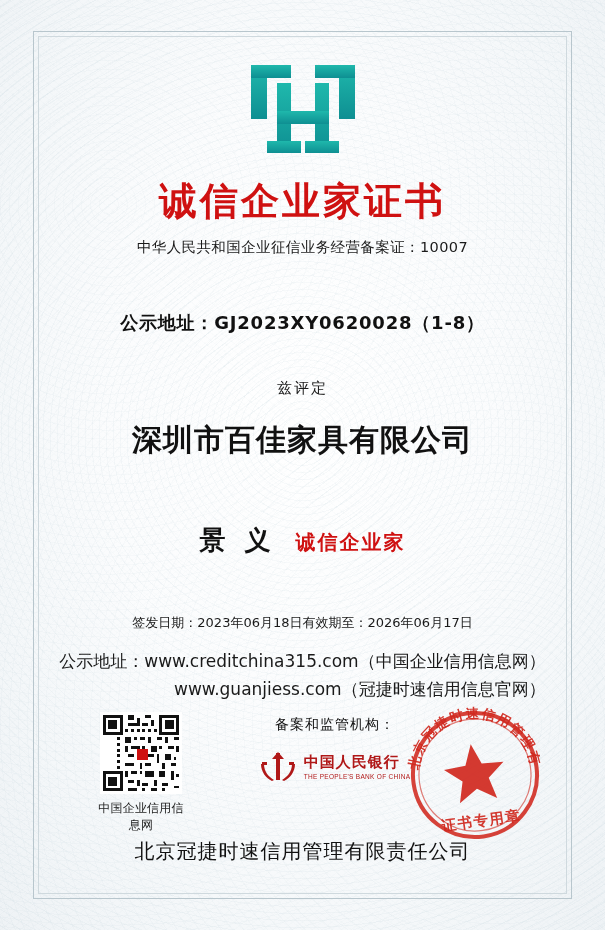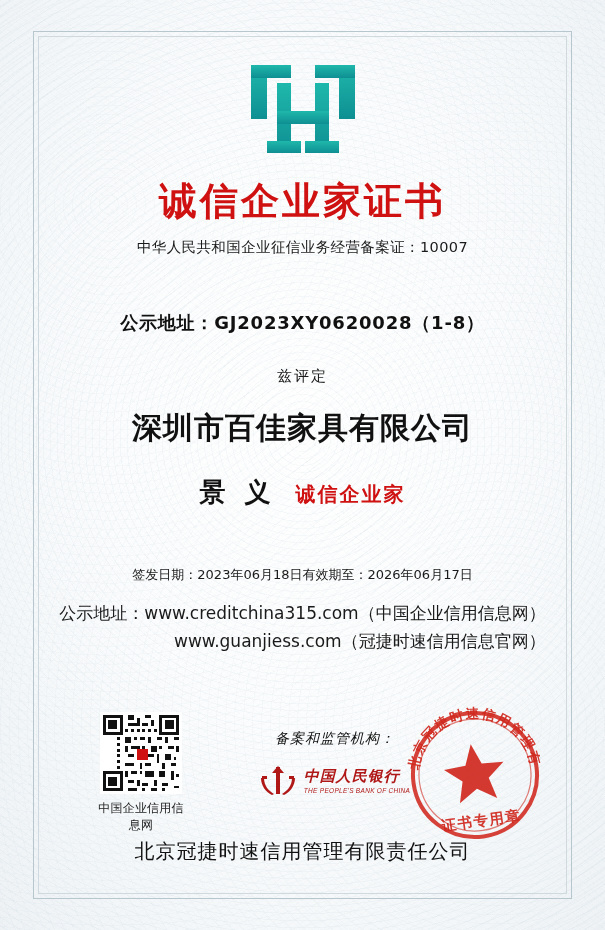--- a/index.html
+++ b/index.html
@@ -87,37 +87,37 @@
   }
   .cert-no {
     margin-top: 54px;
     font-family: "DejaVu Sans", "Liberation Sans", sans-serif;
     font-size: 18px;
     font-weight: bold;
     color: #111111;
     letter-spacing: 0.8px;
   }
   .hereby {
-    margin-top: 32px;
+    margin-top: 44px;
     font-family: "DejaVu Sans", "Liberation Sans", sans-serif;
     font-size: 15px;
     color: #1a1a1a;
     letter-spacing: 2px;
   }
   .company {
     margin-top: 22px;
     font-family: "DejaVu Sans", "Liberation Sans", sans-serif;
     font-size: 30px;
     font-weight: bold;
     color: #111111;
     letter-spacing: 1px;
     text-align: center;
   }
   .award-row {
-    margin-top: 26px;
+    margin-top: 62px;
     display: flex;
     align-items: baseline;
     gap: 20px;
   }
   .award-name {
     font-family: "DejaVu Sans", "Liberation Sans", sans-serif;
     font-size: 26px;
     font-weight: bold;
     color: #111111;
     letter-spacing: 5px;
@@ -164,24 +164,23 @@
   .qr-caption {
     margin-top: 6px;
     font-family: "DejaVu Sans", "Liberation Sans", sans-serif;
     font-size: 12px;
     color: #222;
     letter-spacing: 0.2px;
   }
   .supervisor-block {
     position: absolute;
     left: 185px;
-    top: 30px;
+    top: 16px;
     width: 190px;
     text-align: center;
-    font-style: italic;
   }
   .supervisor-label {
     font-family: "DejaVu Sans", "Liberation Sans", sans-serif;
     font-size: 14px;
     color: #111;
     letter-spacing: 1px;
   }
   .pboc-row {
     margin-top: 16px;
     display: flex;

